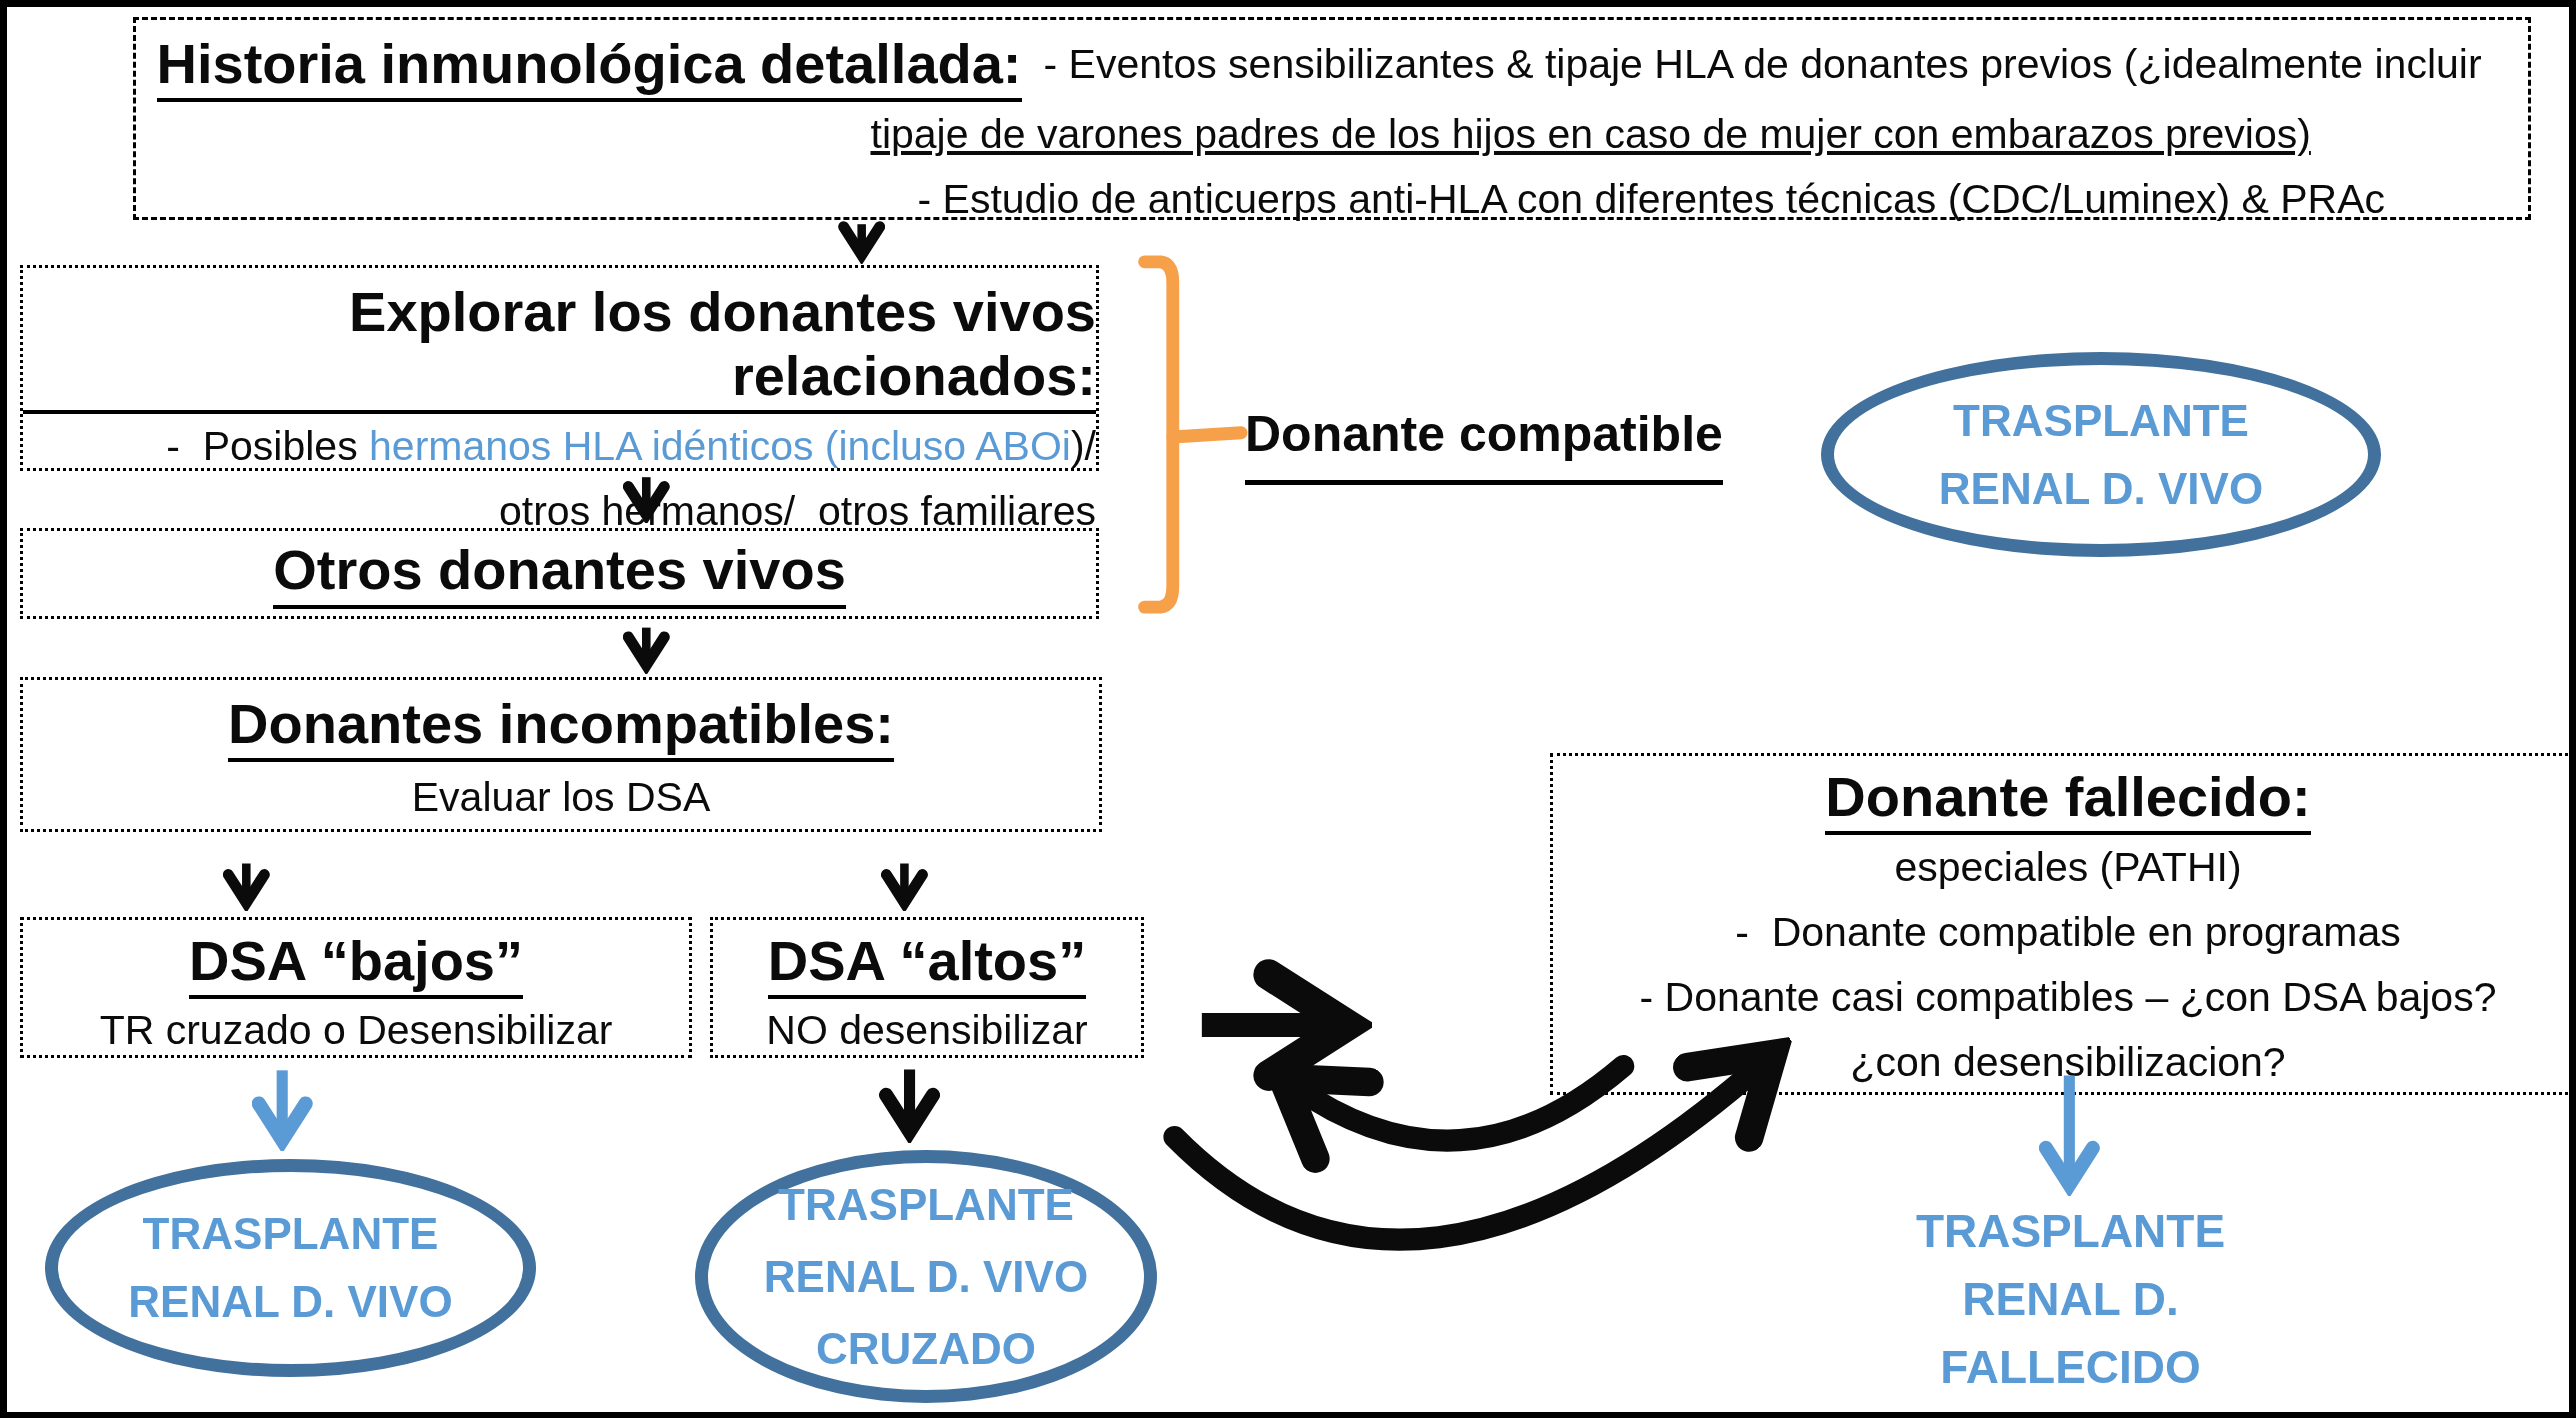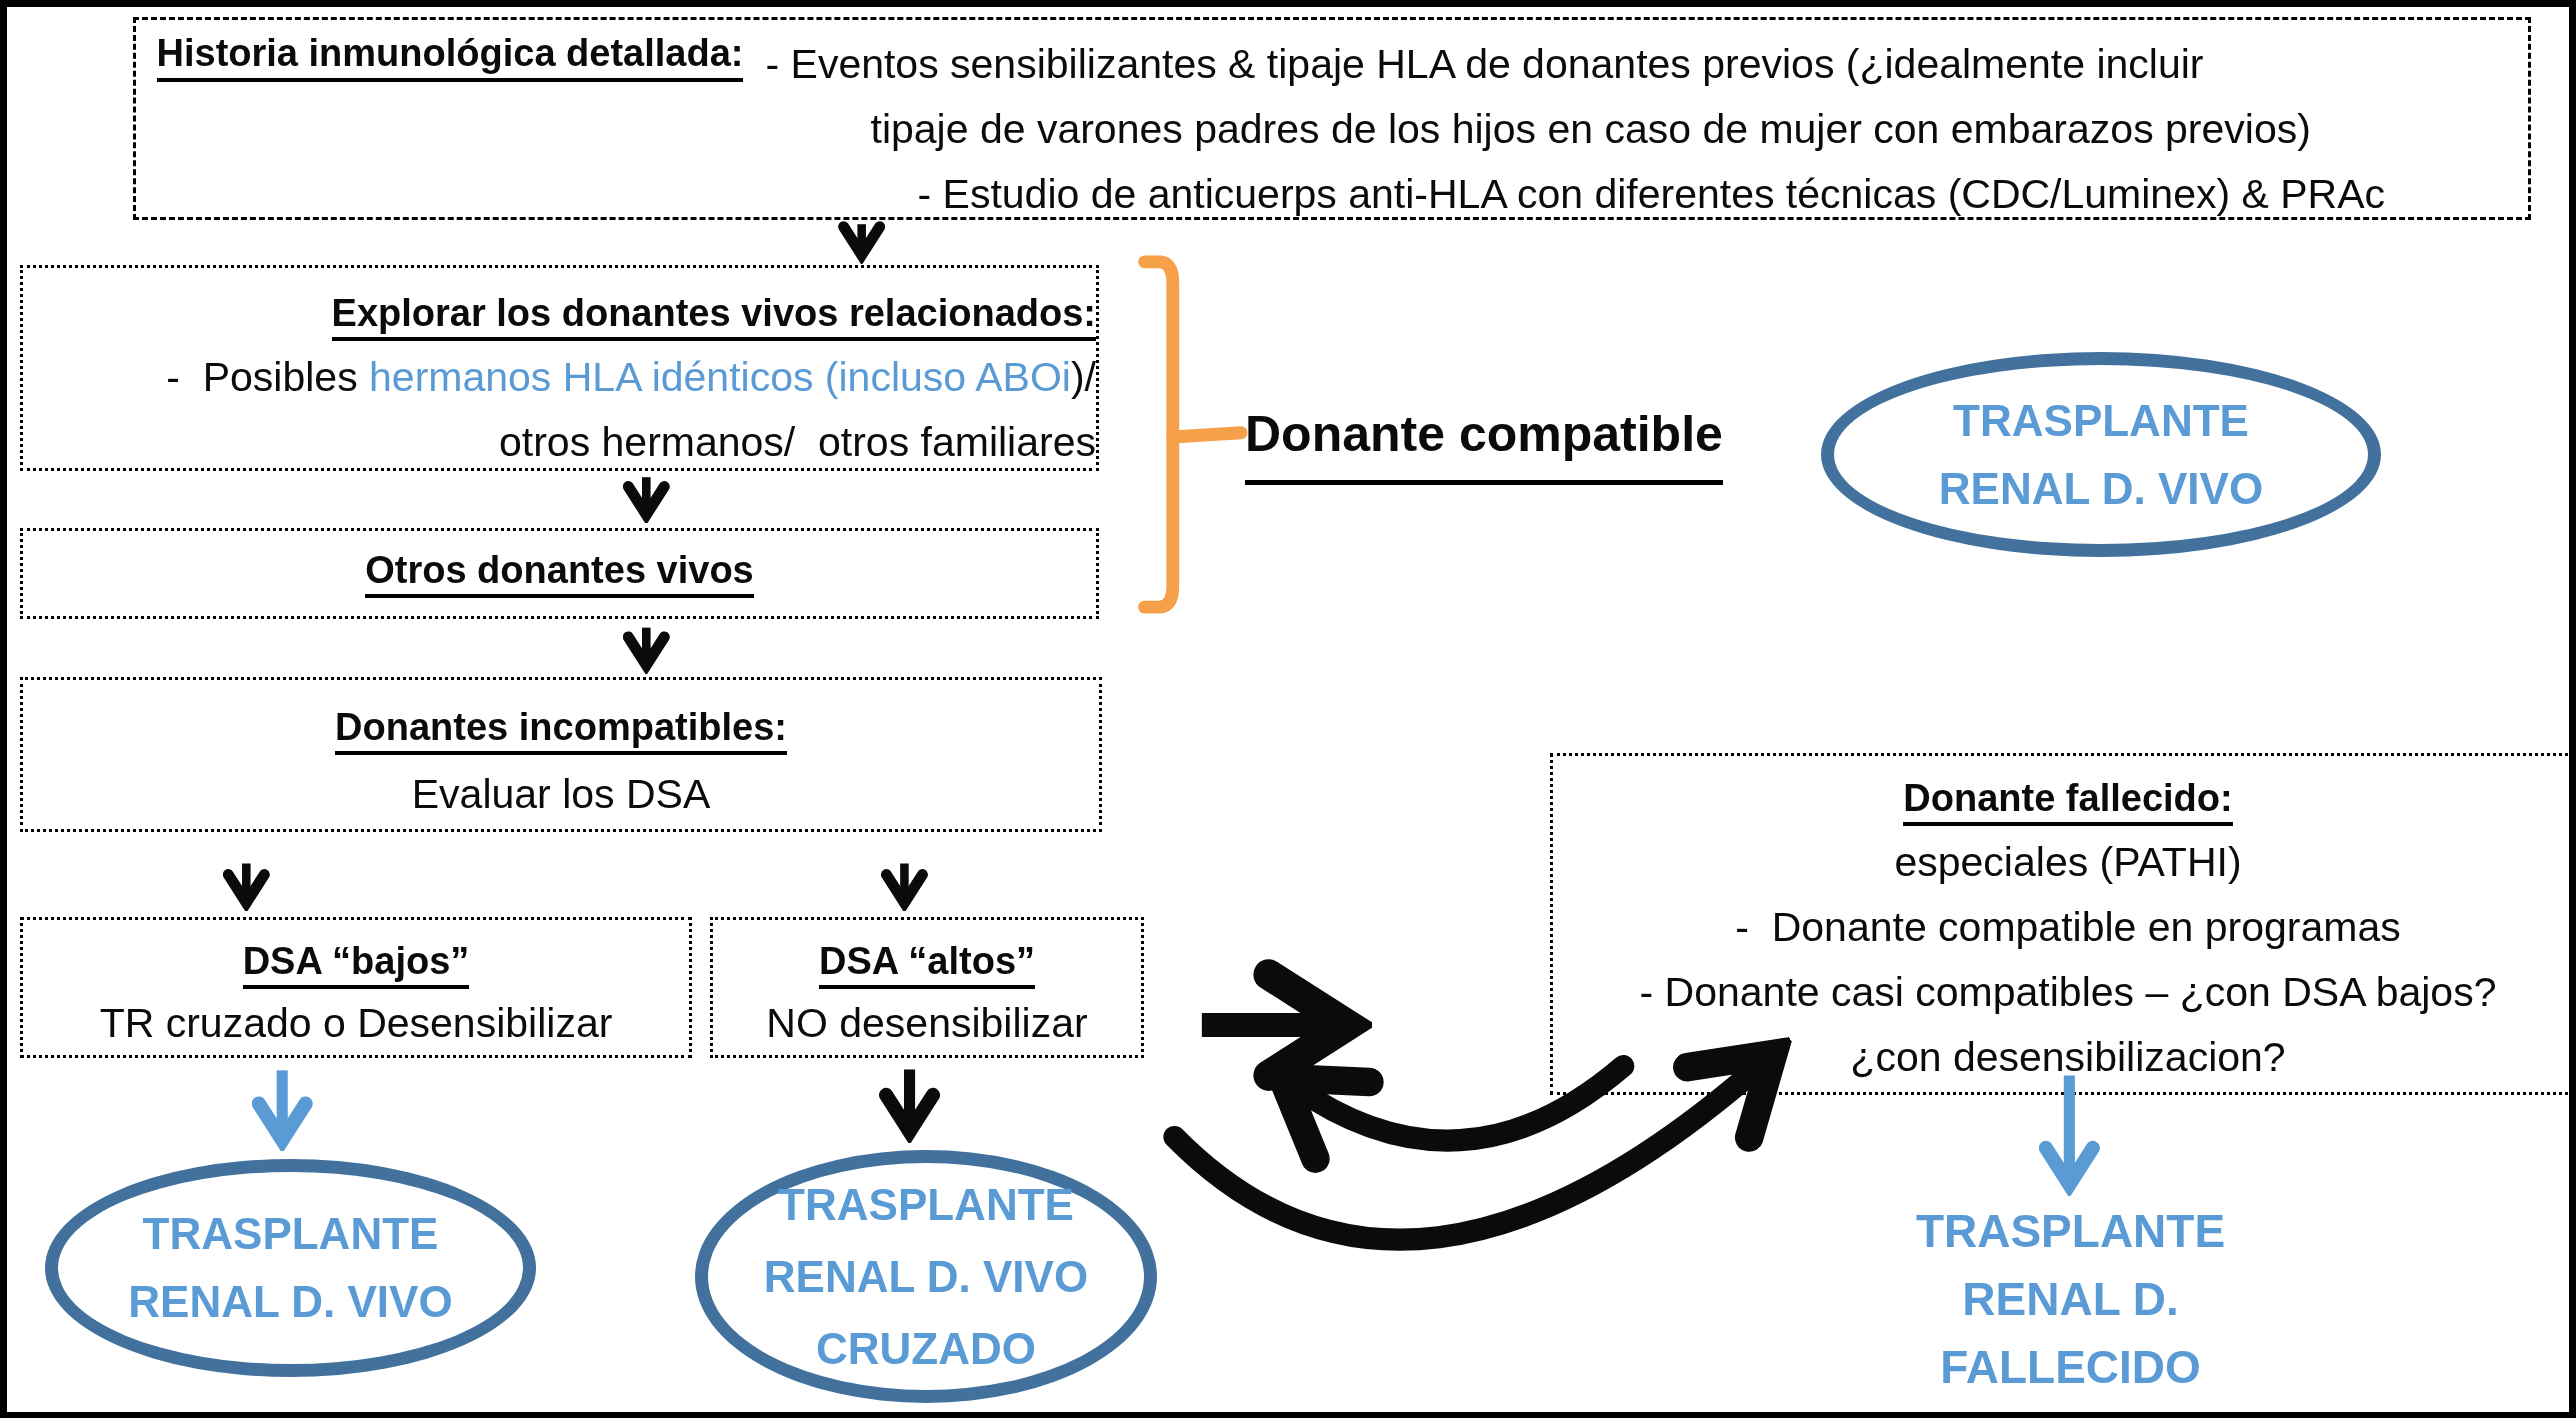--- a/index.html
+++ b/index.html
@@ -10,21 +10,21 @@
   }
   html,body{margin:0;padding:0;background:#e8e8e8;}
   .canvas{
     position:relative;width:2576px;height:1419px;background:#ffffff;
     border:7.7px solid #000;box-sizing:border-box;overflow:hidden;
     font-family:"Liberation Sans", sans-serif;color:#0b0b0b;
   }
   .box{position:absolute;box-sizing:border-box;border:3.4px dotted #000;background:transparent;z-index:2;}
   .dashdot{border-style:dashed;}
   .bodyline{font-size:41px;line-height:65px;white-space:pre-wrap;}
-  .title{font-weight:bold;font-size:38px;}
+  .title{font-weight:bold;font-size:56px;}
   .u{display:inline-block;border-bottom:4.3px solid #000;padding-bottom:1.7px;line-height:1.15;}
   .centered{text-align:center;}
   .hl{color:var(--blue-text,#5B9BD5);font-weight:normal;}
   .ellipse{
     position:absolute;box-sizing:border-box;border:13.7px solid var(--ellipse-border,#41719C);
     border-radius:50%;display:flex;flex-direction:column;justify-content:center;align-items:center;
     color:var(--blue-text,#5B9BD5);font-weight:bold;font-size:44px;text-align:center;z-index:2;
   }
   .ellipse .eline{line-height:68px;}
   .blue-outcome{
@@ -42,21 +42,21 @@
 </head>
 <body>
 
 <div class="canvas">
 
   <div class="box dashdot" style="left:126px;top:10.3px;width:2398px;height:203px;padding:12px 17px 0 20.5px;">
     <div class="bodyline" style="display:flex;gap:22px;align-items:flex-start;">
       <span class="title u">Historia inmunológica detallada:</span>
       <span>- Eventos sensibilizantes &amp; tipaje HLA de donantes previos (¿idealmente incluir</span>
     </div>
-    <div class="bodyline" style="margin-left:714px;">tipaje de varones padres de los hijos en caso de mujer con embarazos previos)</div>
+    <div class="bodyline" style="margin-left:714px;text-decoration:underline;">tipaje de varones padres de los hijos en caso de mujer con embarazos previos)</div>
     <div class="bodyline" style="margin-left:761px;">- Estudio de anticuerps anti-HLA con diferentes técnicas (CDC/Luminex) &amp; PRAc</div>
   </div>
 
   <div class="box centered" style="left:13px;top:258px;width:1079px;height:206px;padding-top:12px;text-align:right;">
     <div class="bodyline"><span class="title u">Explorar los donantes vivos relacionados:</span></div>
     <div class="bodyline"><span>-  Posibles </span><span class="hl">hermanos HLA idénticos (incluso ABOi</span><span>)/</span></div>
     <div class="bodyline">otros hermanos/  otros familiares</div>
   </div>
 
   <div class="box centered" style="left:13px;top:521px;width:1079px;height:91px;display:flex;align-items:center;justify-content:center;">

